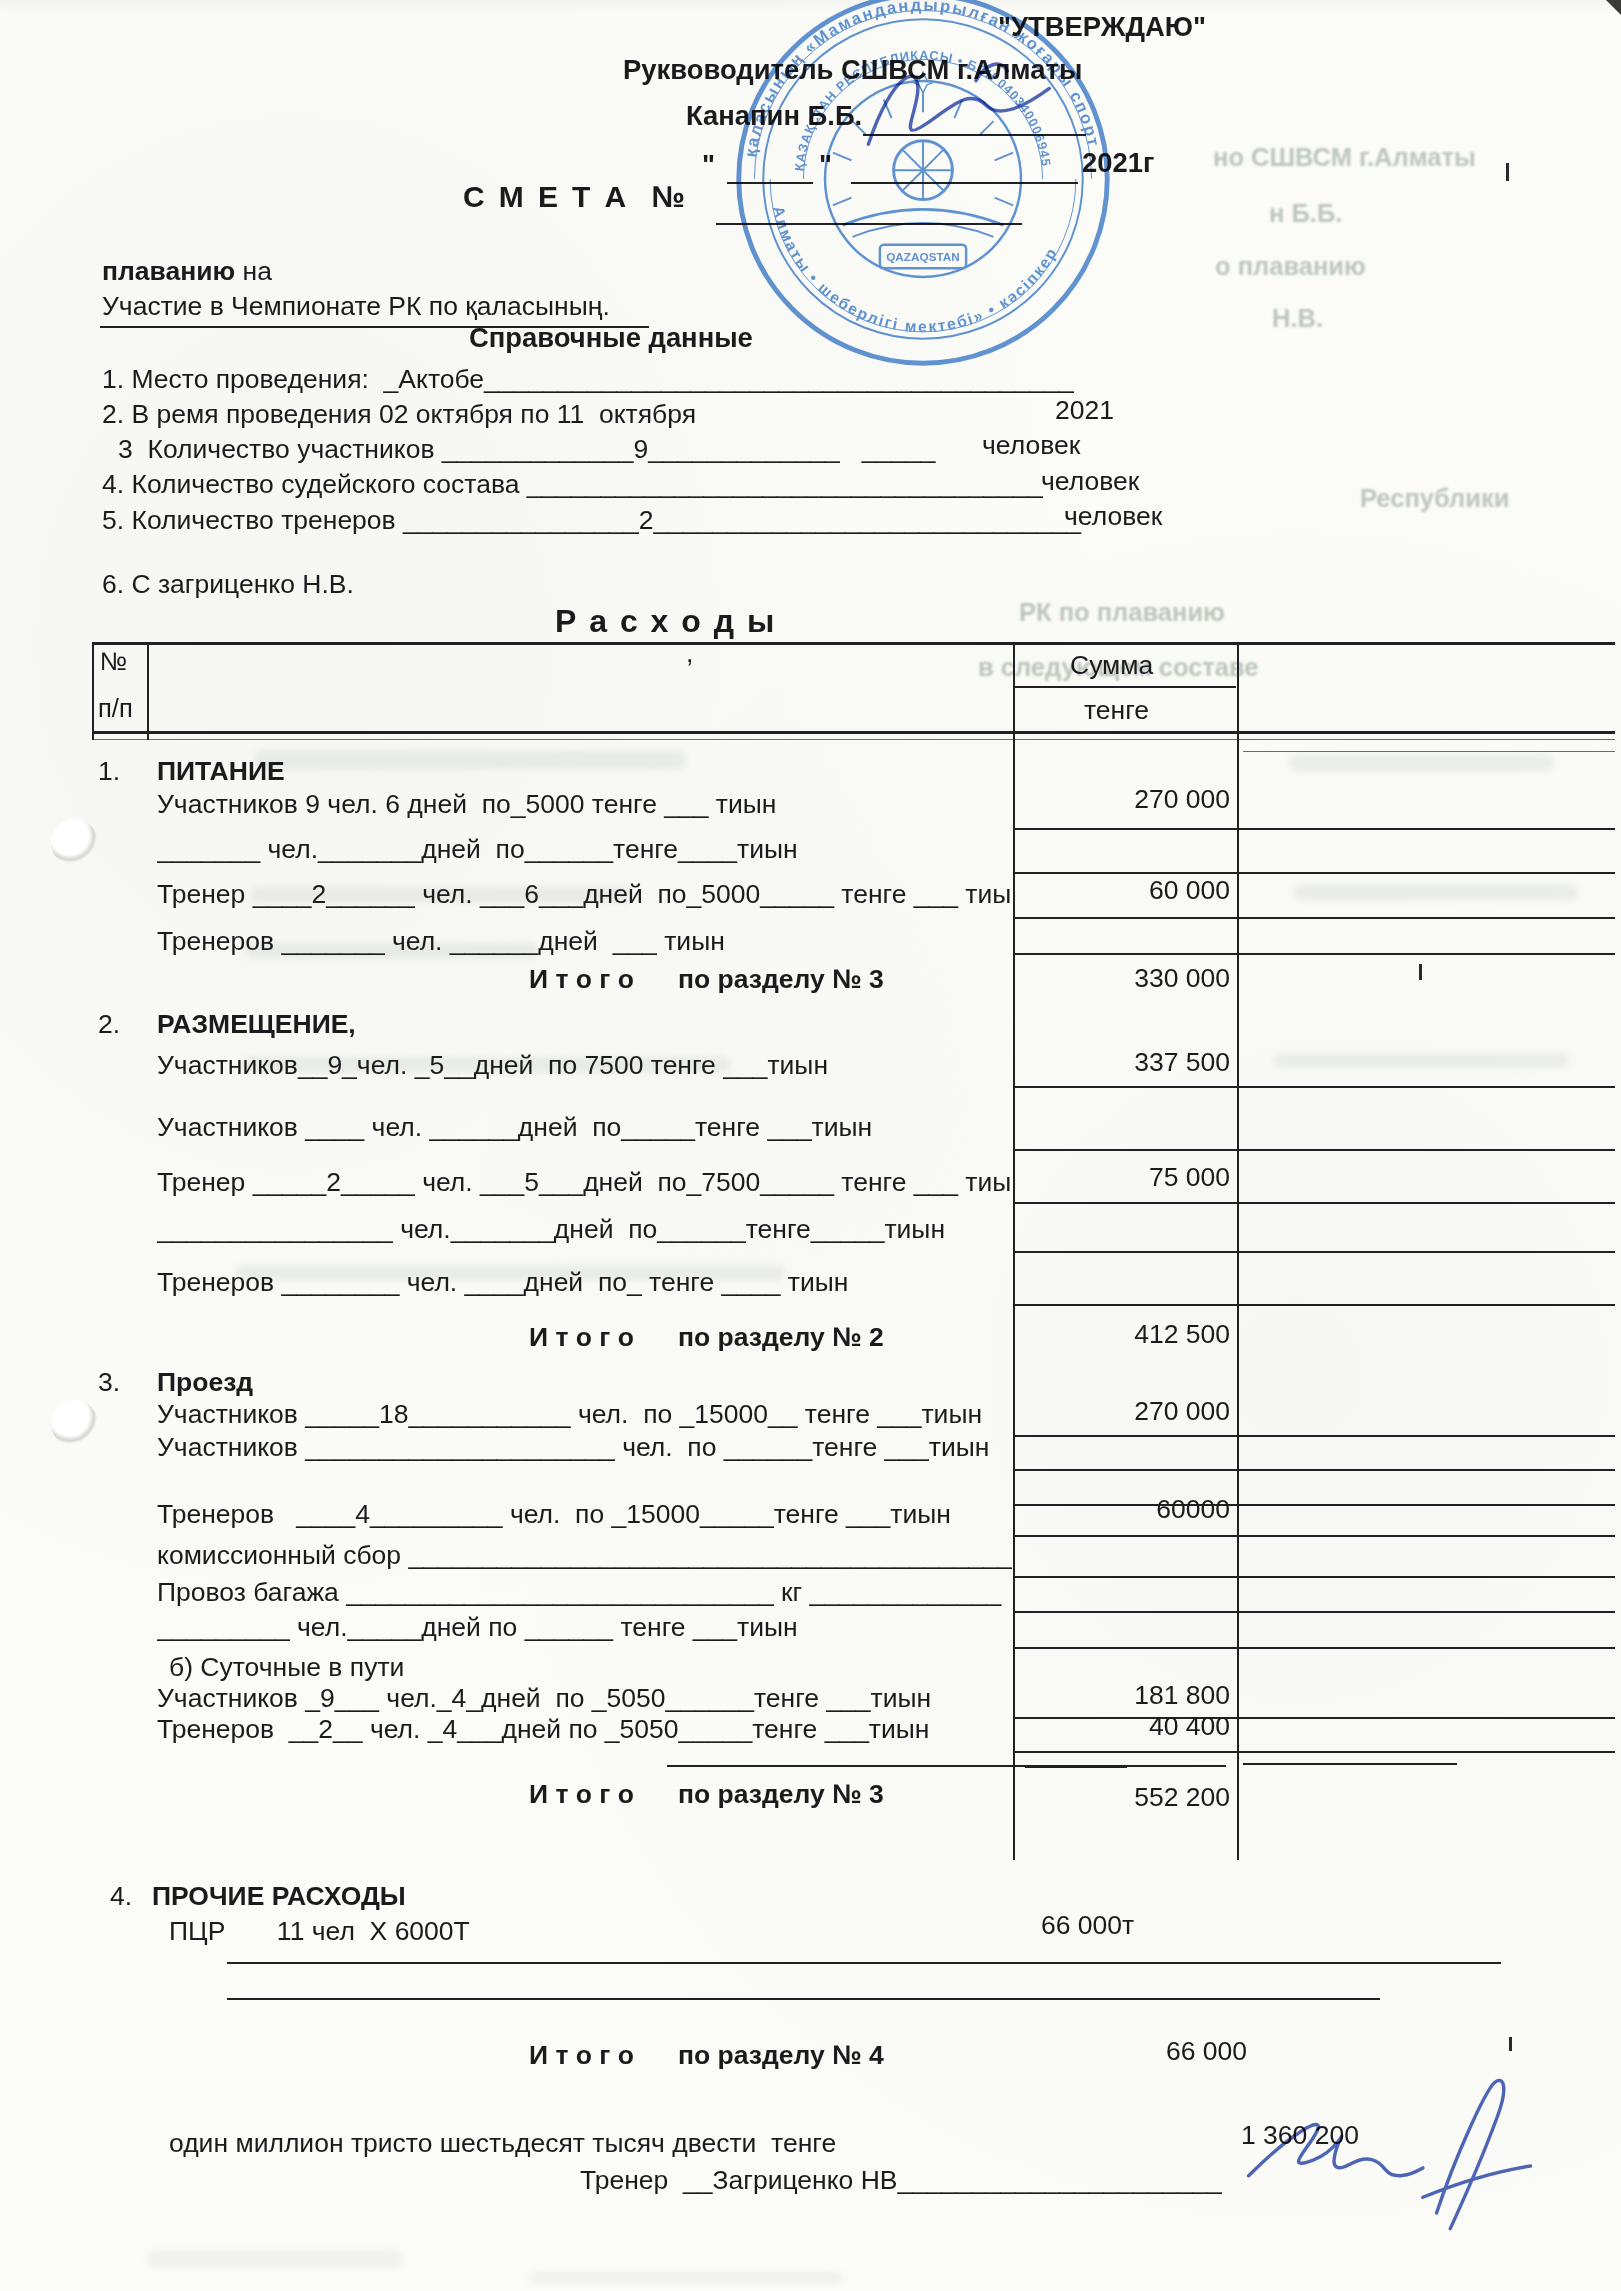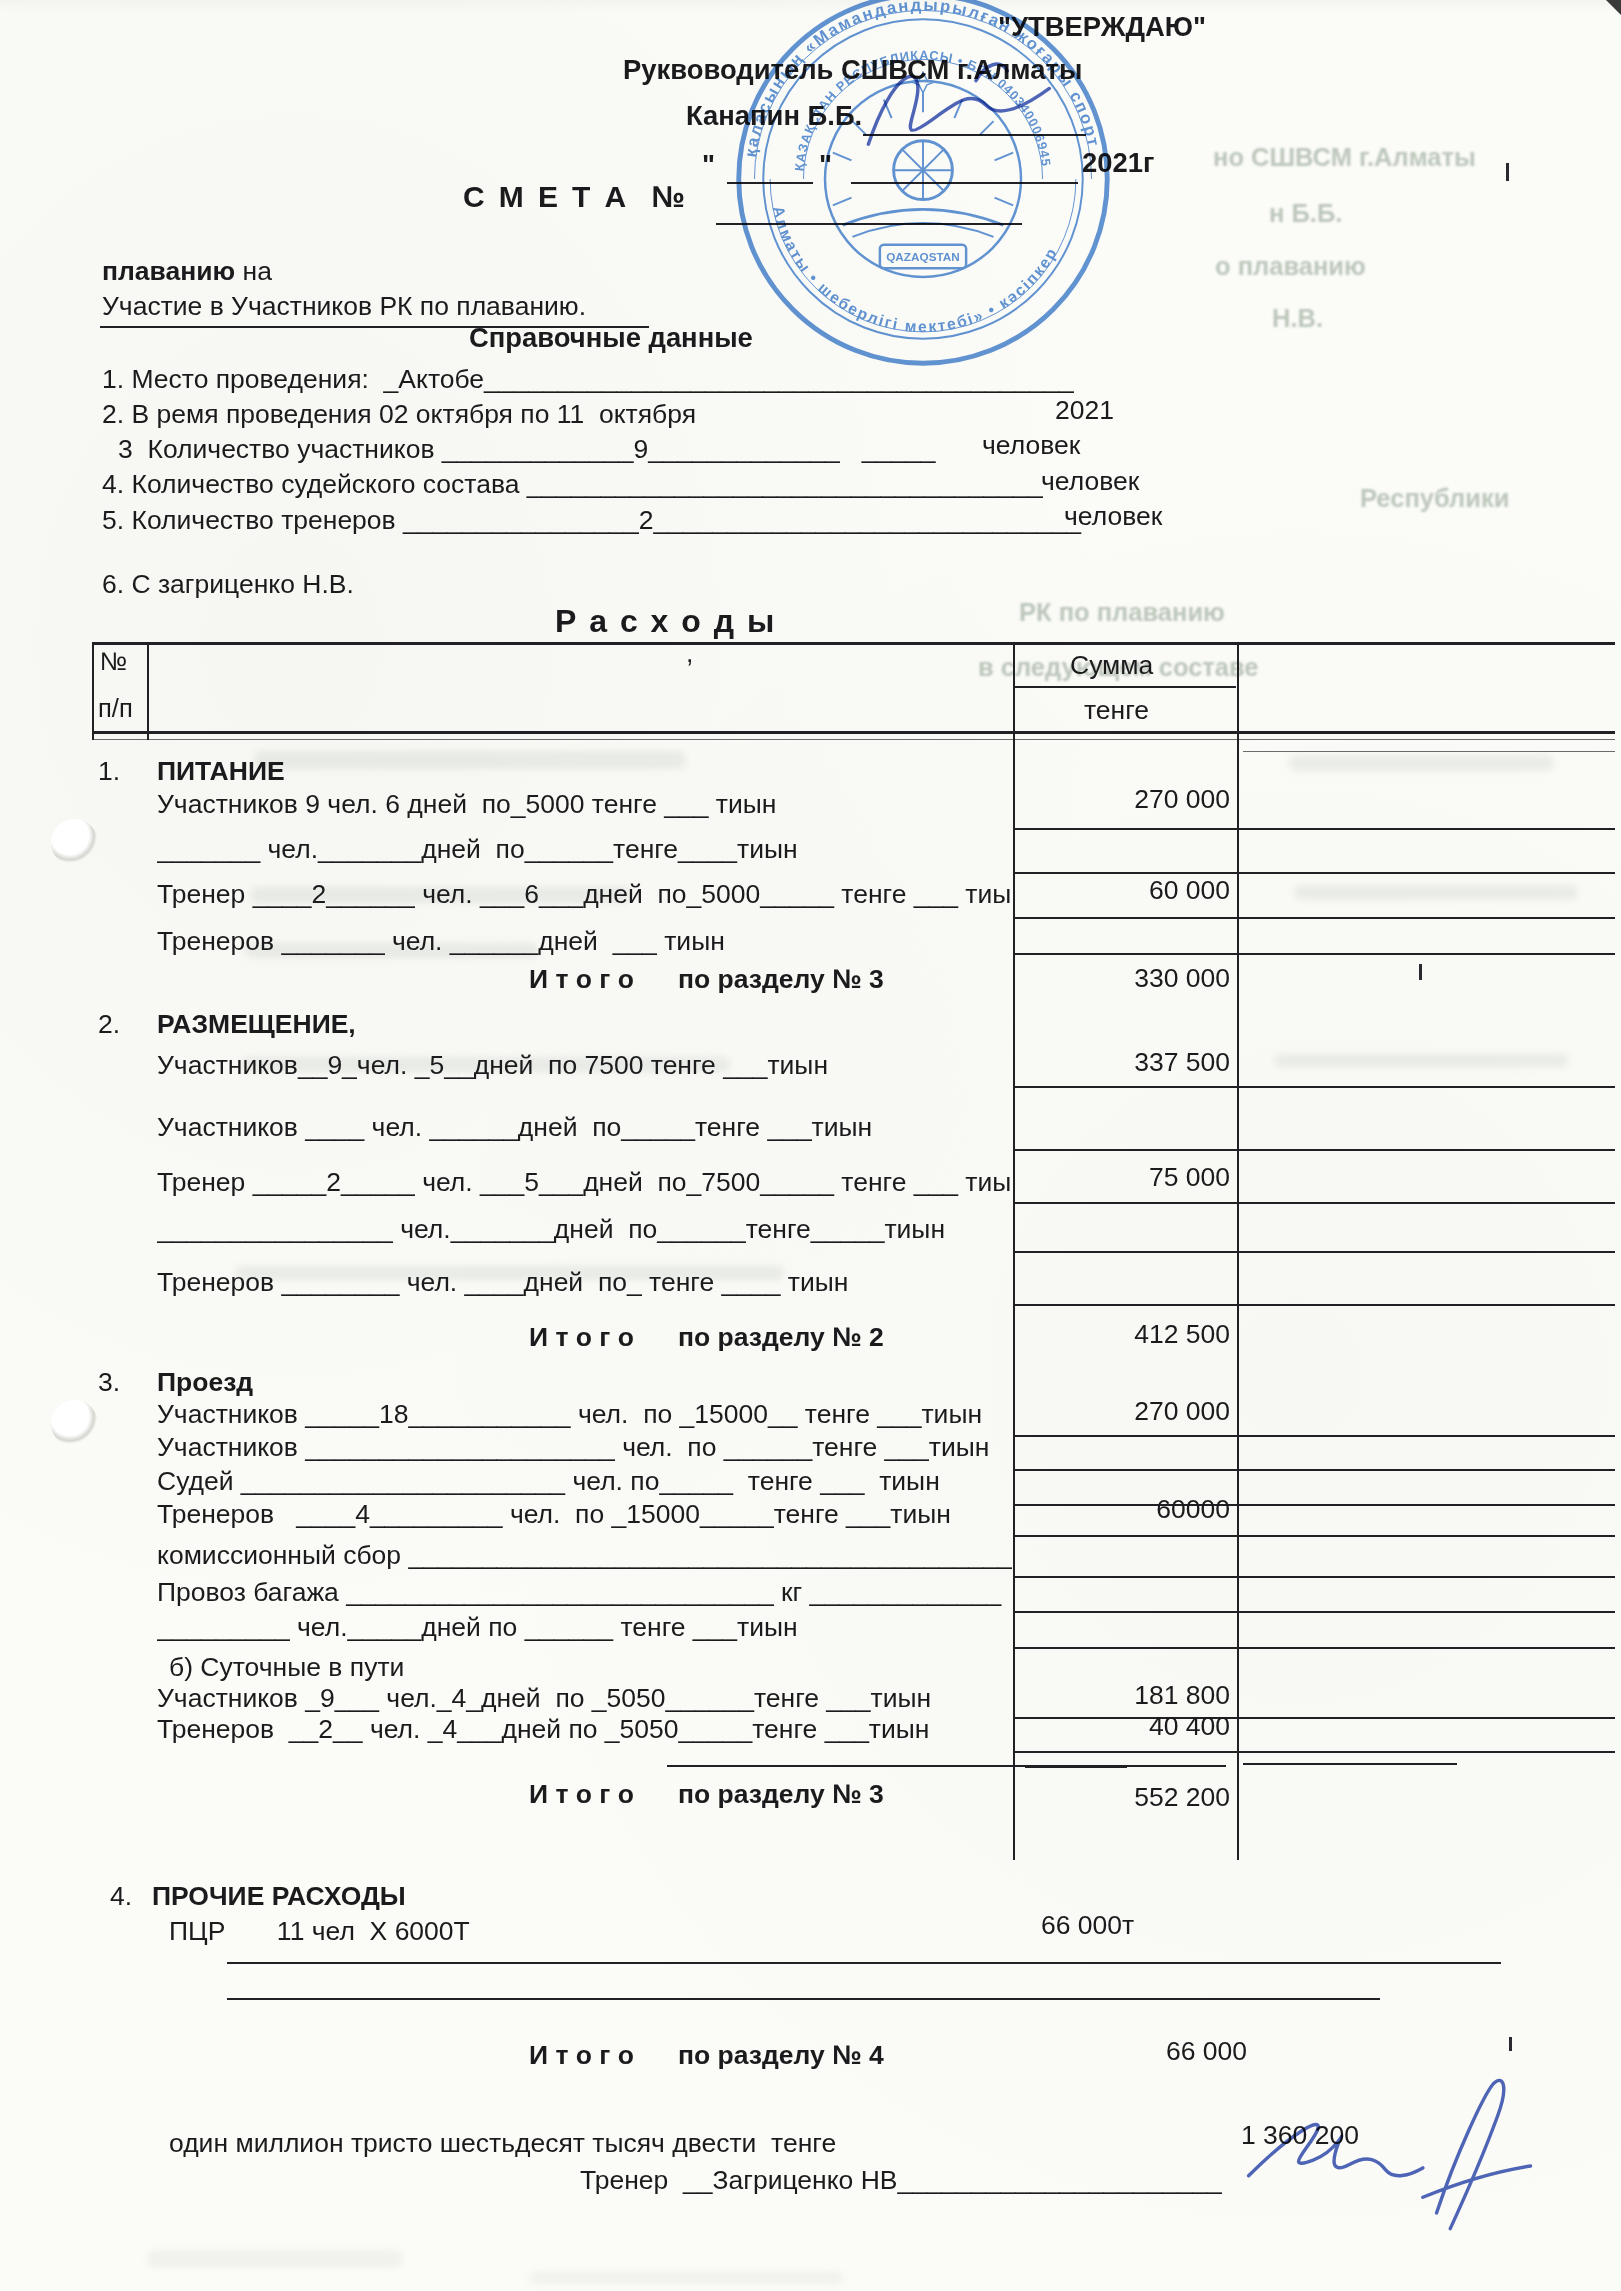--- a/index.html
+++ b/index.html
@@ -70,21 +70,21 @@
   <span class="t b" style="left:702px;top:150px;font-size:27.4px;">"</span>
   <div class="hline" style="left:727px;top:182px;width:86px;"></div>
   <span class="t b" style="left:819px;top:150px;font-size:27.4px;">"</span>
   <div class="hline" style="left:851px;top:182px;width:227px;"></div>
   <span class="t b" style="left:1082px;top:148px;font-size:27.4px;">2021г</span>
 
   <span class="t b" style="left:463px;top:180px;font-size:30px;letter-spacing:2.9px;">С М Е Т А  №</span>
   <div class="hline" style="left:716px;top:223px;width:306px;"></div>
 
   <span class="t" style="left:102px;top:257px;"><b>плаванию</b><span> на</span></span>
-  <span class="t" style="left:102px;top:292px;">Участие в Участников РК по плаванию.</span>
+  <span class="t" style="left:102px;top:292px;">Участие в Чемпионате РК по қаласының.</span>
   <div class="hline" style="left:100px;top:326px;width:549px;"></div>
 
   <span class="t b" style="left:469px;top:323px;font-size:27.4px;">Справочные данные</span>
   <span class="t" style="left:102px;top:365px;">1. Место проведения:  _Актобе________________________________________</span>
   <span class="t" style="left:102px;top:400px;">2. В ремя проведения 02 октября по 11  октября</span>
   <span class="t" style="left:1055px;top:396px;">2021</span>
   <span class="t" style="left:118px;top:435px;">3  Количество участников _____________9_____________   _____</span>
   <span class="t" style="left:982px;top:431px;">человек</span>
   <span class="t" style="left:102px;top:470px;">4. Количество судейского состава ___________________________________</span>
   <span class="t" style="left:1041px;top:467px;">человек</span>
@@ -140,21 +140,20 @@
   <span class="t b" style="left:529px;top:1323px;">И т о г о      по разделу № 2</span>
   <span class="amt" style="top:1319px;">412 500</span>
 
   <span class="t" style="left:98px;top:1368px;">3.</span>
   <span class="t b" style="left:157px;top:1368px;">Проезд</span>
   <span class="t desc" style="top:1400px;">Участников _____18___________ чел.  по _15000__ тенге ___тиын</span>
   <span class="amt" style="top:1396px;">270 000</span>
   <div class="hline" style="left:1013px;top:1435px;width:602px;"></div>
   <span class="t desc" style="top:1433px;">Участников _____________________ чел.  по ______тенге ___тиын</span>
   <div class="hline" style="left:1013px;top:1469px;width:602px;"></div>
-  <span class="t desc" style="top:1467px;">Судей ______________________ чел. по_____  тенге ___  тиын</span>
   <div class="hline" style="left:1013px;top:1504px;width:602px;"></div>
   <span class="t desc" style="top:1500px;">Тренеров   ____4_________ чел.  по _15000_____тенге ___тиын</span>
   <span class="amt" style="top:1494px;">60000</span>
   <div class="hline" style="left:1013px;top:1535px;width:602px;"></div>
   <span class="t desc" style="top:1541px;">комиссионный сбор ______________________________________________</span>
   <div class="hline" style="left:1013px;top:1576px;width:602px;"></div>
   <span class="t desc" style="top:1578px;">Провоз багажа _____________________________ кг _____________   тенге</span>
   <div class="hline" style="left:1013px;top:1611px;width:602px;"></div>
   <span class="t desc" style="top:1613px;">_________ чел._____дней по ______ тенге ___тиын</span>
   <div class="hline" style="left:1013px;top:1647px;width:602px;"></div>

